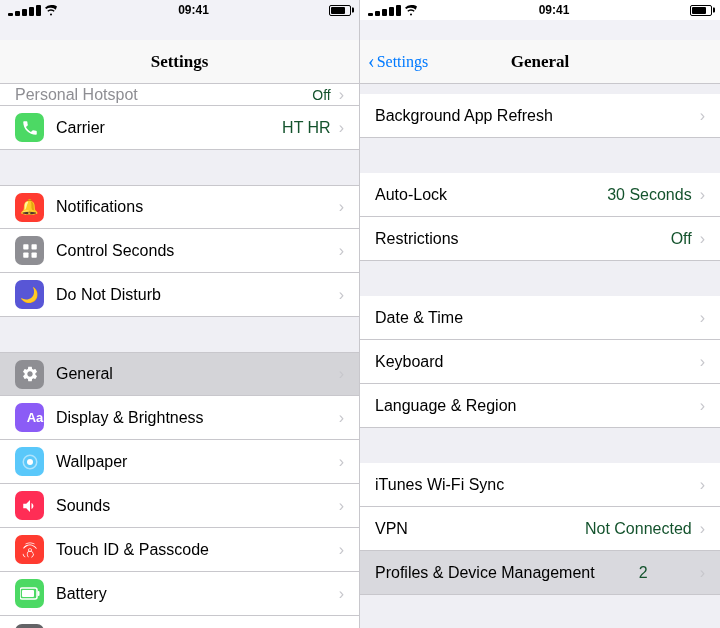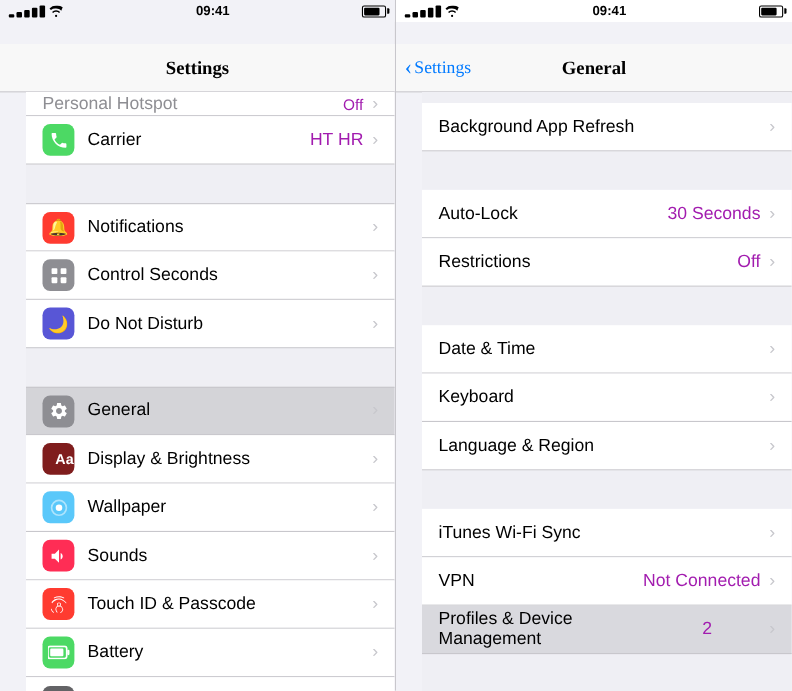--- a/index.html
+++ b/index.html
@@ -55,21 +55,20 @@
       font-size: 20px;
       line-height: 1;
       margin-top: -2px;
     }
 
     
     .settings-scroll {
       flex: 1;
       overflow-y: auto;
       overflow-x: hidden;
-      margin-left: 24px;
     }
     .section-separator {
       height: 35px;
       background: #efeff4;
     }
     .section-separator-small {
       height: 10px;
       background: #efeff4;
     }
 
@@ -104,34 +103,34 @@
       flex-shrink: 0;
       font-size: 16px;
     }
     .item-label {
       font-size: 16px;
       color: #000;
       flex: 1;
     }
     .item-value {
       font-size: 16px;
-      color: #a21caf;
+      color: #14532d;
       margin-right: 6px;
     }
     .item-chevron {
       color: #c7c7cc;
       font-size: 16px;
       margin-left: 2px;
     }
 
     
     .icon-red { background: #ff3b30; }
     .icon-gray { background: #8e8e93; }
     .icon-purple { background: #5856d6; }
-    .icon-blue { background: #7f1d1d; padding-left: 11px; }
+    .icon-blue { background: #8b5cf6; padding-left: 11px; }
     .icon-green { background: #4cd964; }
     .icon-teal { background: #5ac8fa; }
     .icon-pink { background: #ff2d55; }
 
     
     .settings-item-plain {
       height: 44px;
       background: white;
       border-bottom: 1px solid #c8c7cc;
       display: flex;

